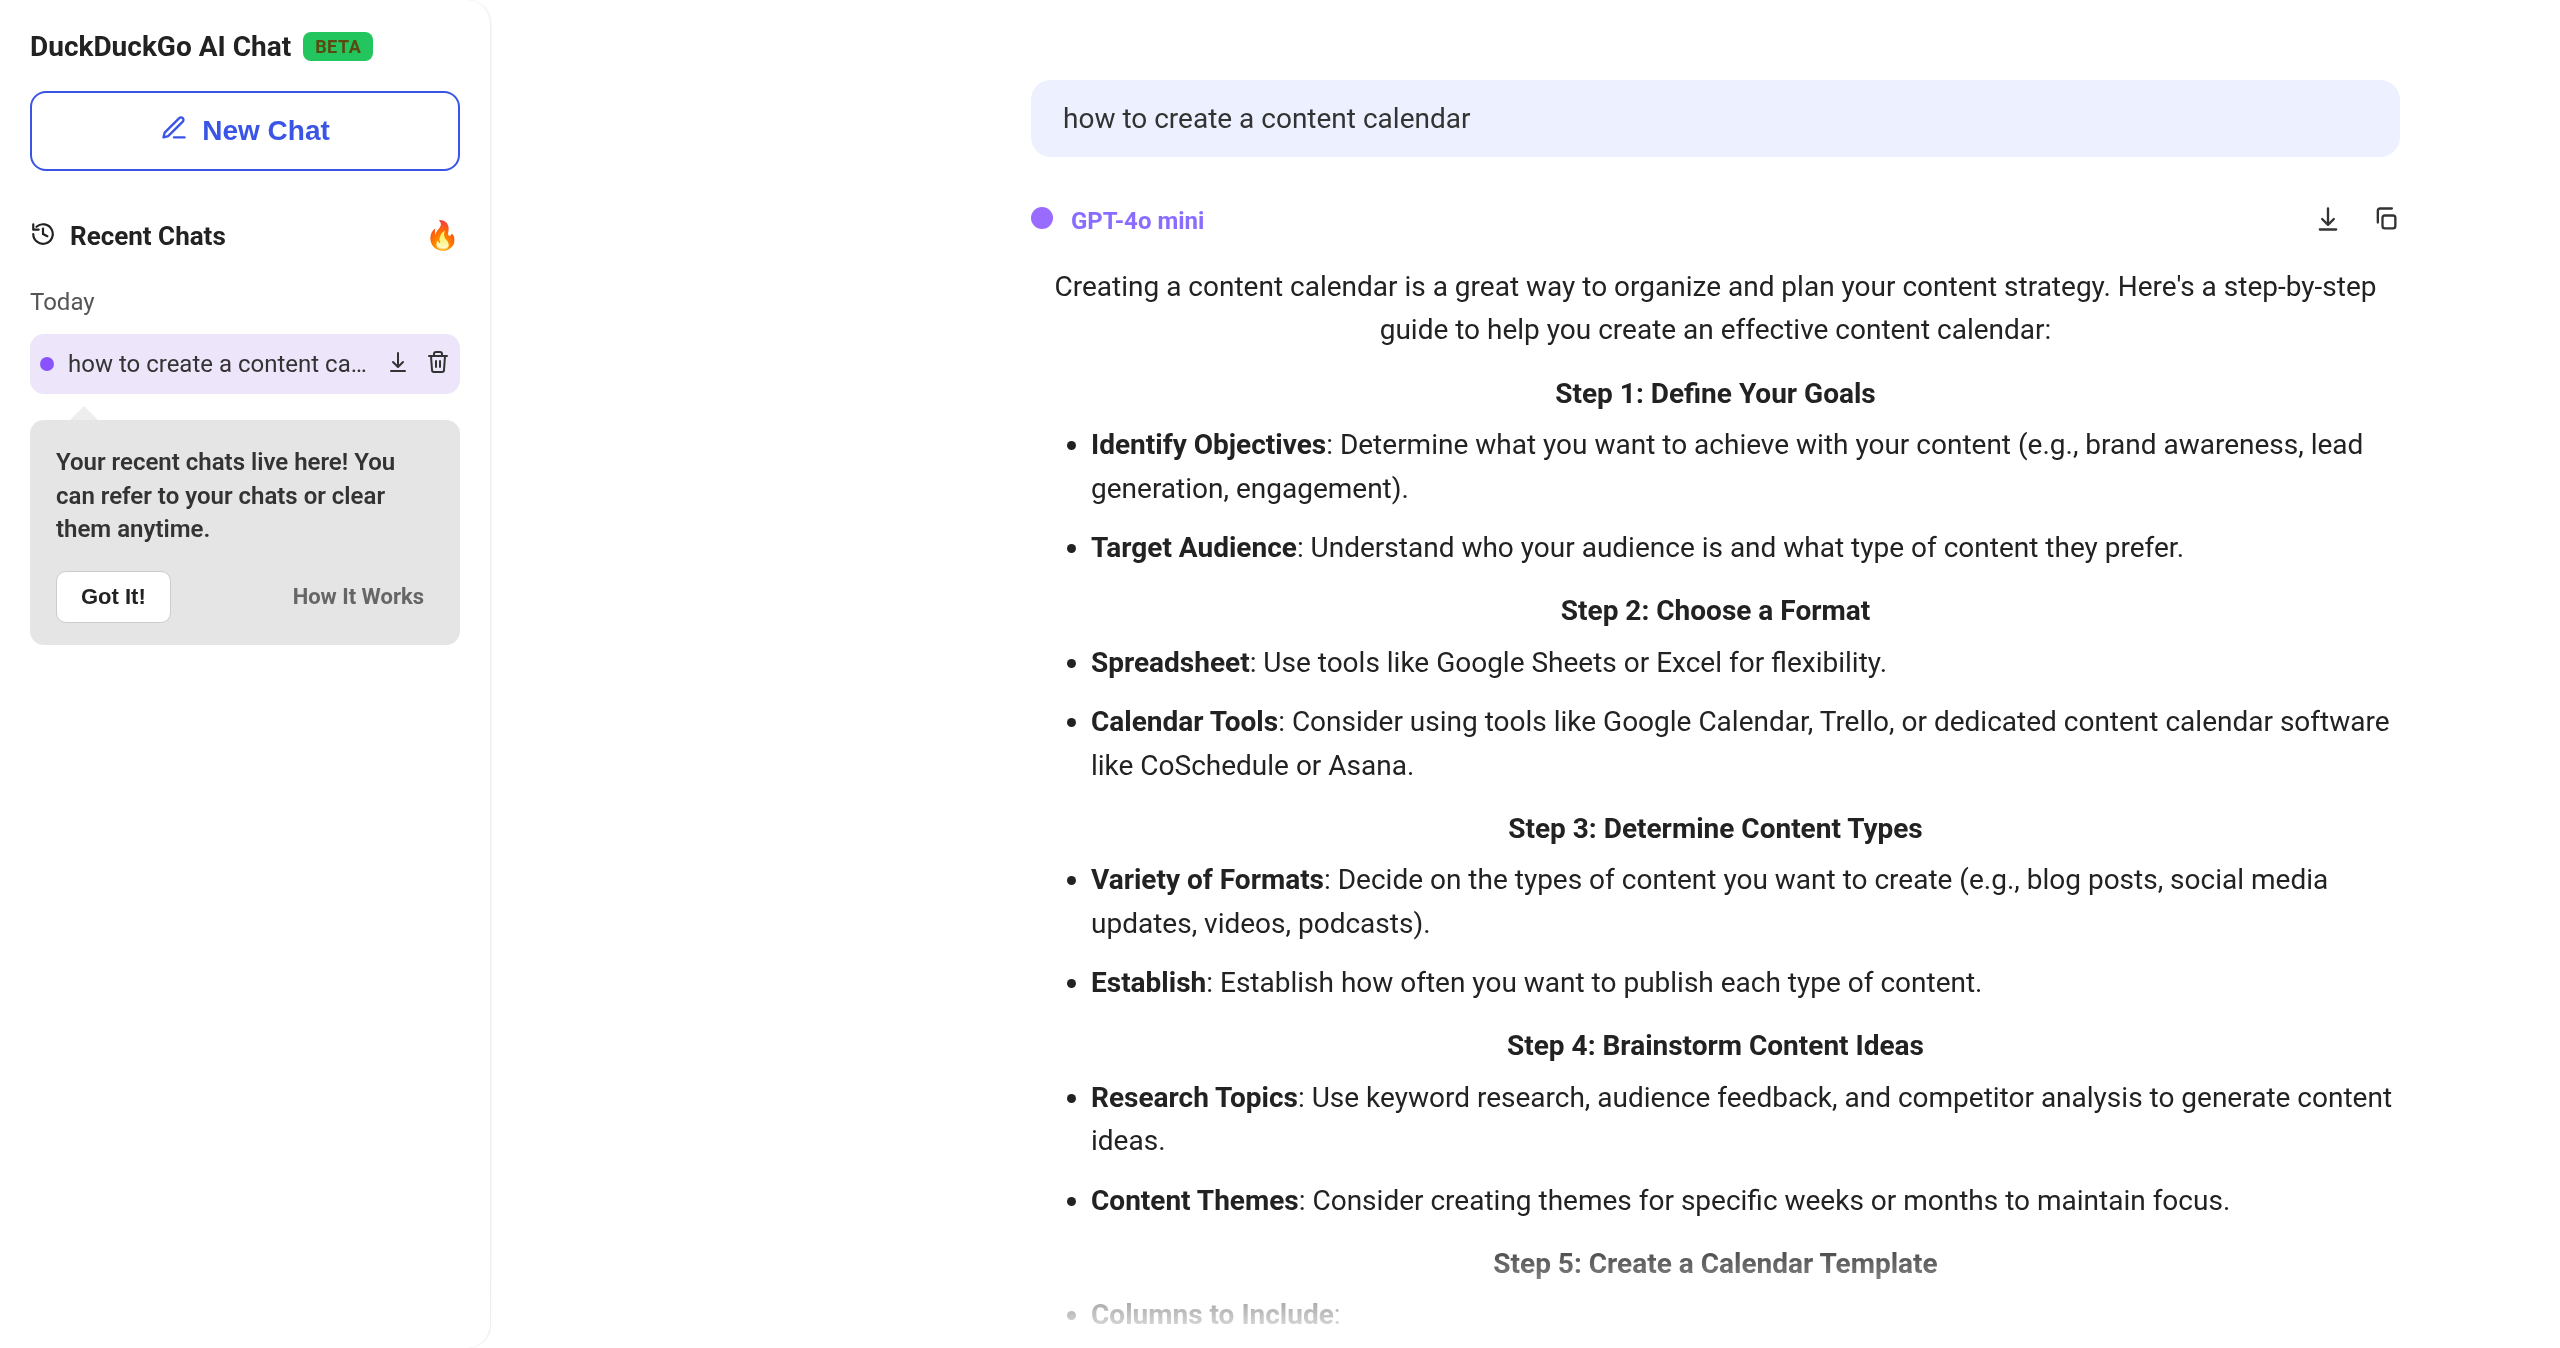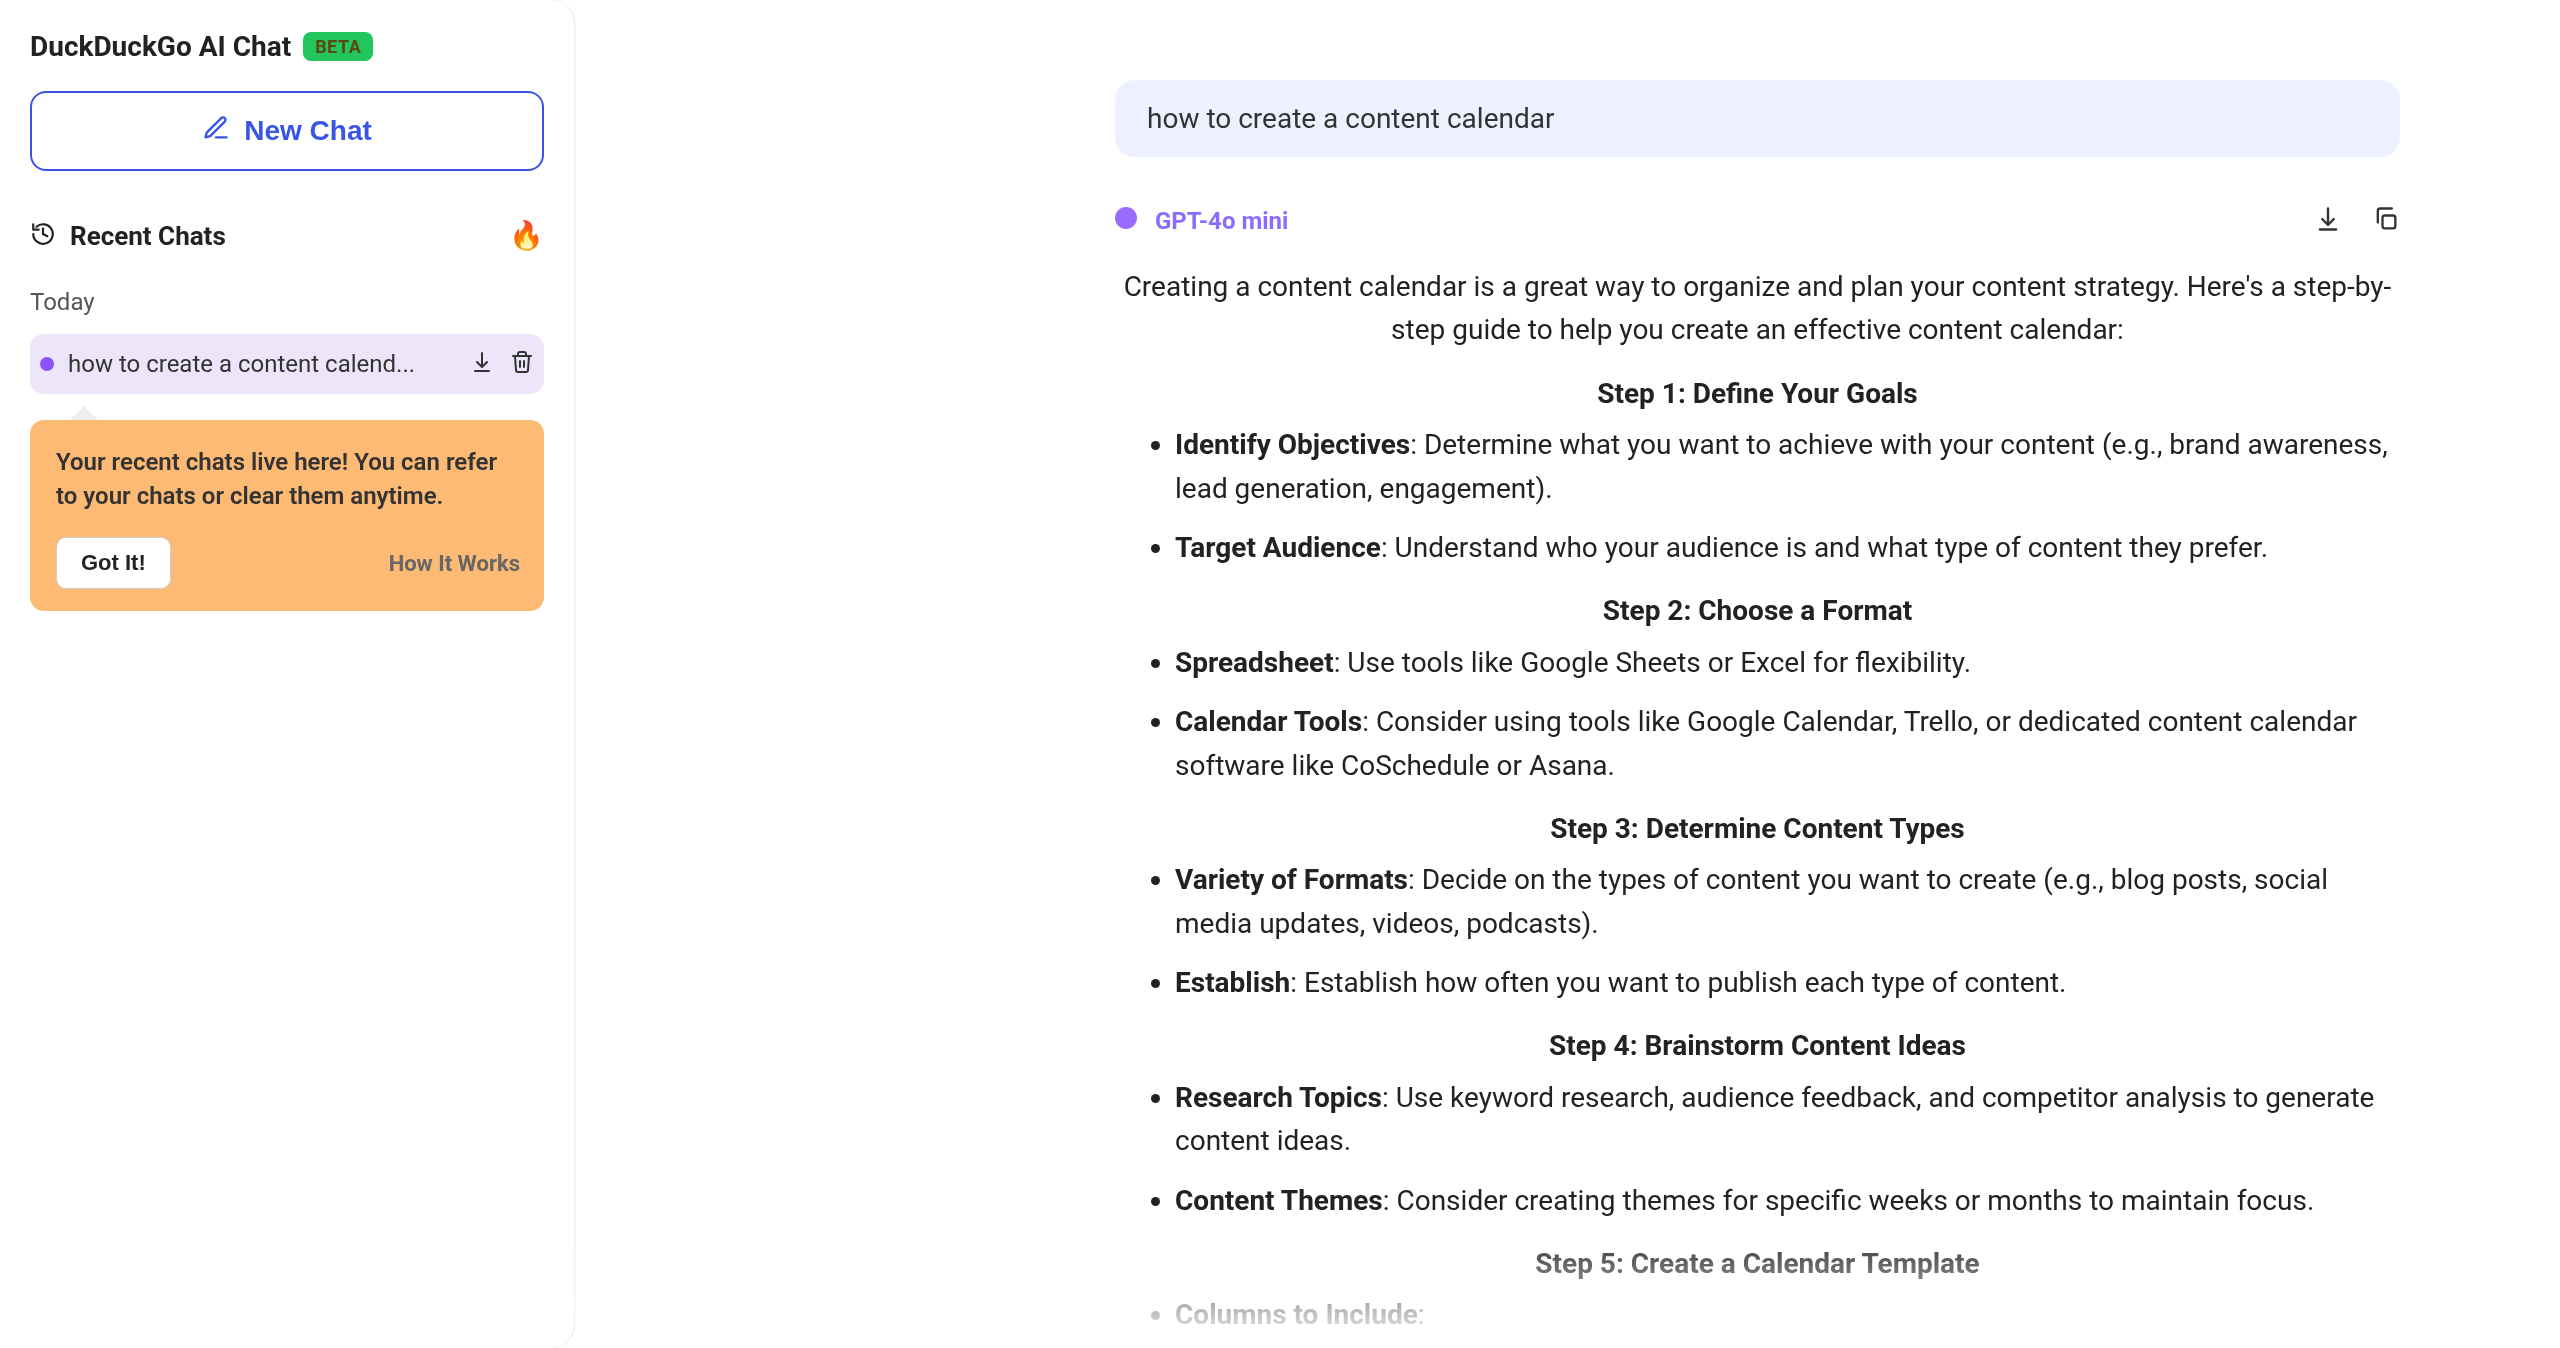--- a/index.html
+++ b/index.html
@@ -11,21 +11,21 @@
     height: 1348px;
     overflow: hidden;
   }
   .app {
     display: flex;
     width: 100%;
     height: 100%;
   }
   
   .sidebar {
-    width: 575px;
+    width: 491px;
     padding: 30px 30px 30px 30px;
     border-right: 1px solid #eee;
     border-radius: 0 24px 24px 0;
     background: #fff;
     box-shadow: 0 0 0 1px rgba(0,0,0,0.03);
     flex-shrink: 0;
   }
   .brand-row {
     display: flex;
     align-items: center;
@@ -110,23 +110,23 @@
     text-overflow: ellipsis;
   }
   .chat-item-actions {
     display: flex;
     gap: 16px;
   }
   .chat-item-actions svg { width: 24px; height: 24px; color: #333; cursor: pointer; }
   .info-card {
     position: relative;
     margin-top: 26px;
-    background: #fdba74;
+    background: #e5e5e5;
     border-radius: 14px;
-    padding: 26px 24px 22px 26px;
+    padding: 26px 36px 22px 26px;
   }
   .info-card::before {
     content: "";
     position: absolute;
     top: -14px;
     left: 40px;
     width: 0; height: 0;
     border-left: 14px solid transparent;
     border-right: 14px solid transparent;
     border-bottom: 14px solid #eee;

